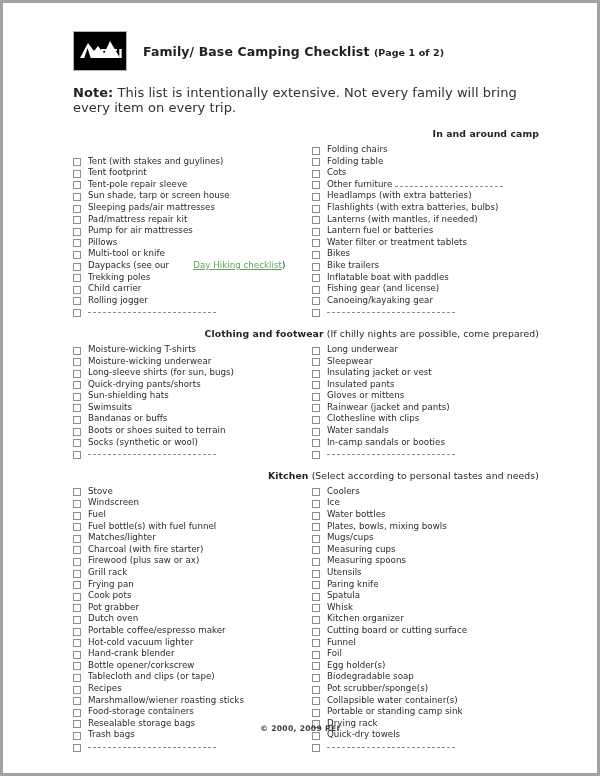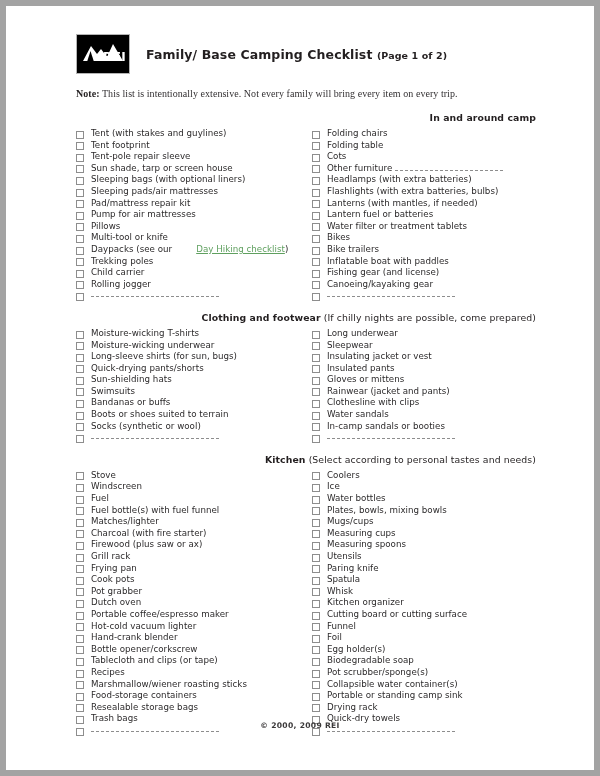--- a/index.html
+++ b/index.html
@@ -14,21 +14,21 @@
     color: #231f20;
     -webkit-font-smoothing: none;
   }
 
   .page {
     position: relative;
     box-sizing: border-box;
     width: 600px;
     height: 776px;
     background: #ffffff;
-    border: 6px solid #a3a3a3;
+    border: 3px solid #a3a3a3;
     padding: 28px 58px 0 70px;
   }
 
   
   .header {
     display: flex;
     align-items: center;
     gap: 16px;
     margin-bottom: 14px;
   }
@@ -50,25 +50,24 @@
     color: #231f20;
     white-space: nowrap;
   }
   .title .page-of {
     font-size: 9.5px;
     font-weight: bold;
   }
 
   
   .note {
-    font-size: 10px;
+    font-size: 13px;
     margin: 8px 0 13px 0;
     letter-spacing: .05px;
     color: #333032;
-    font-family: Liberation Serif, serif;
   }
   .note .note-label {
     font-weight: bold;
     color: #231f20;
   }
 
   
   .section { margin-bottom: 10px; }
   .section-head {
     font-size: 9.3px;
@@ -196,24 +195,20 @@
               <li class="item">
                 <span class="box"></span>
                 <span class="label">Tent-pole repair sleeve</span>
               </li>
               <li class="item">
                 <span class="box"></span>
                 <span class="label">Sun shade, tarp or screen house</span>
               </li>
               <li class="item">
                 <span class="box"></span>
-                <span class="label">Sleeping bags (with optional liners)</span>
-              </li>
-              <li class="item">
-                <span class="box"></span>
                 <span class="label">Sleeping pads/air mattresses</span>
               </li>
               <li class="item">
                 <span class="box"></span>
                 <span class="label">Pad/mattress repair kit</span>
               </li>
               <li class="item">
                 <span class="box"></span>
                 <span class="label">Pump for air mattresses</span>
               </li>

